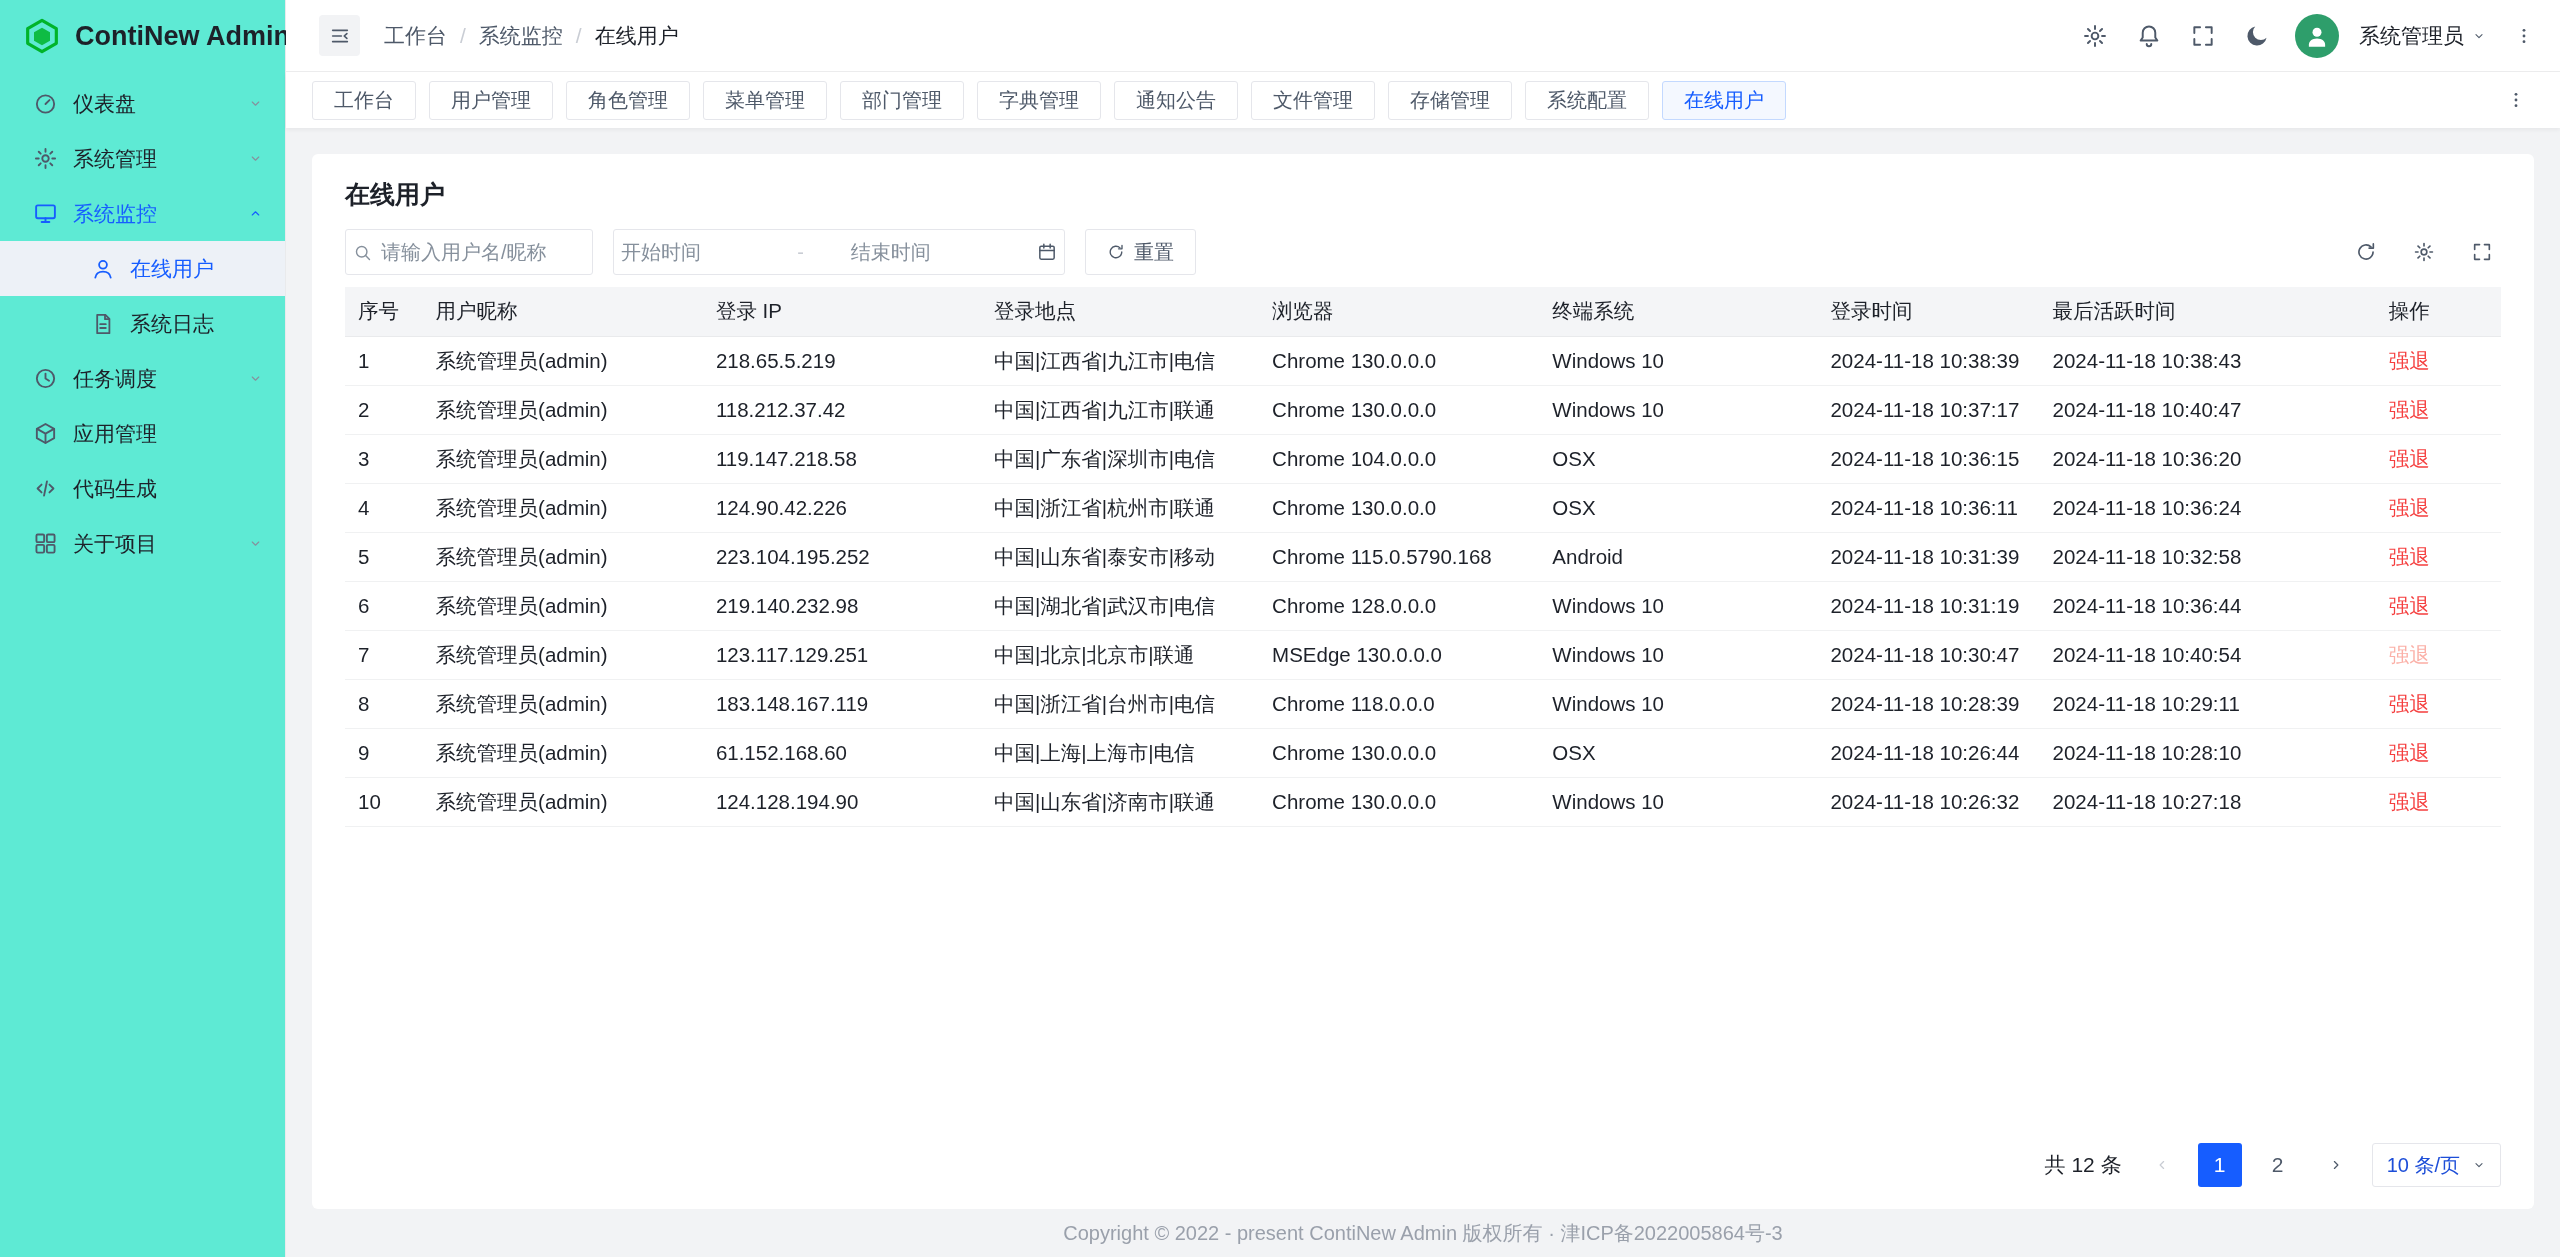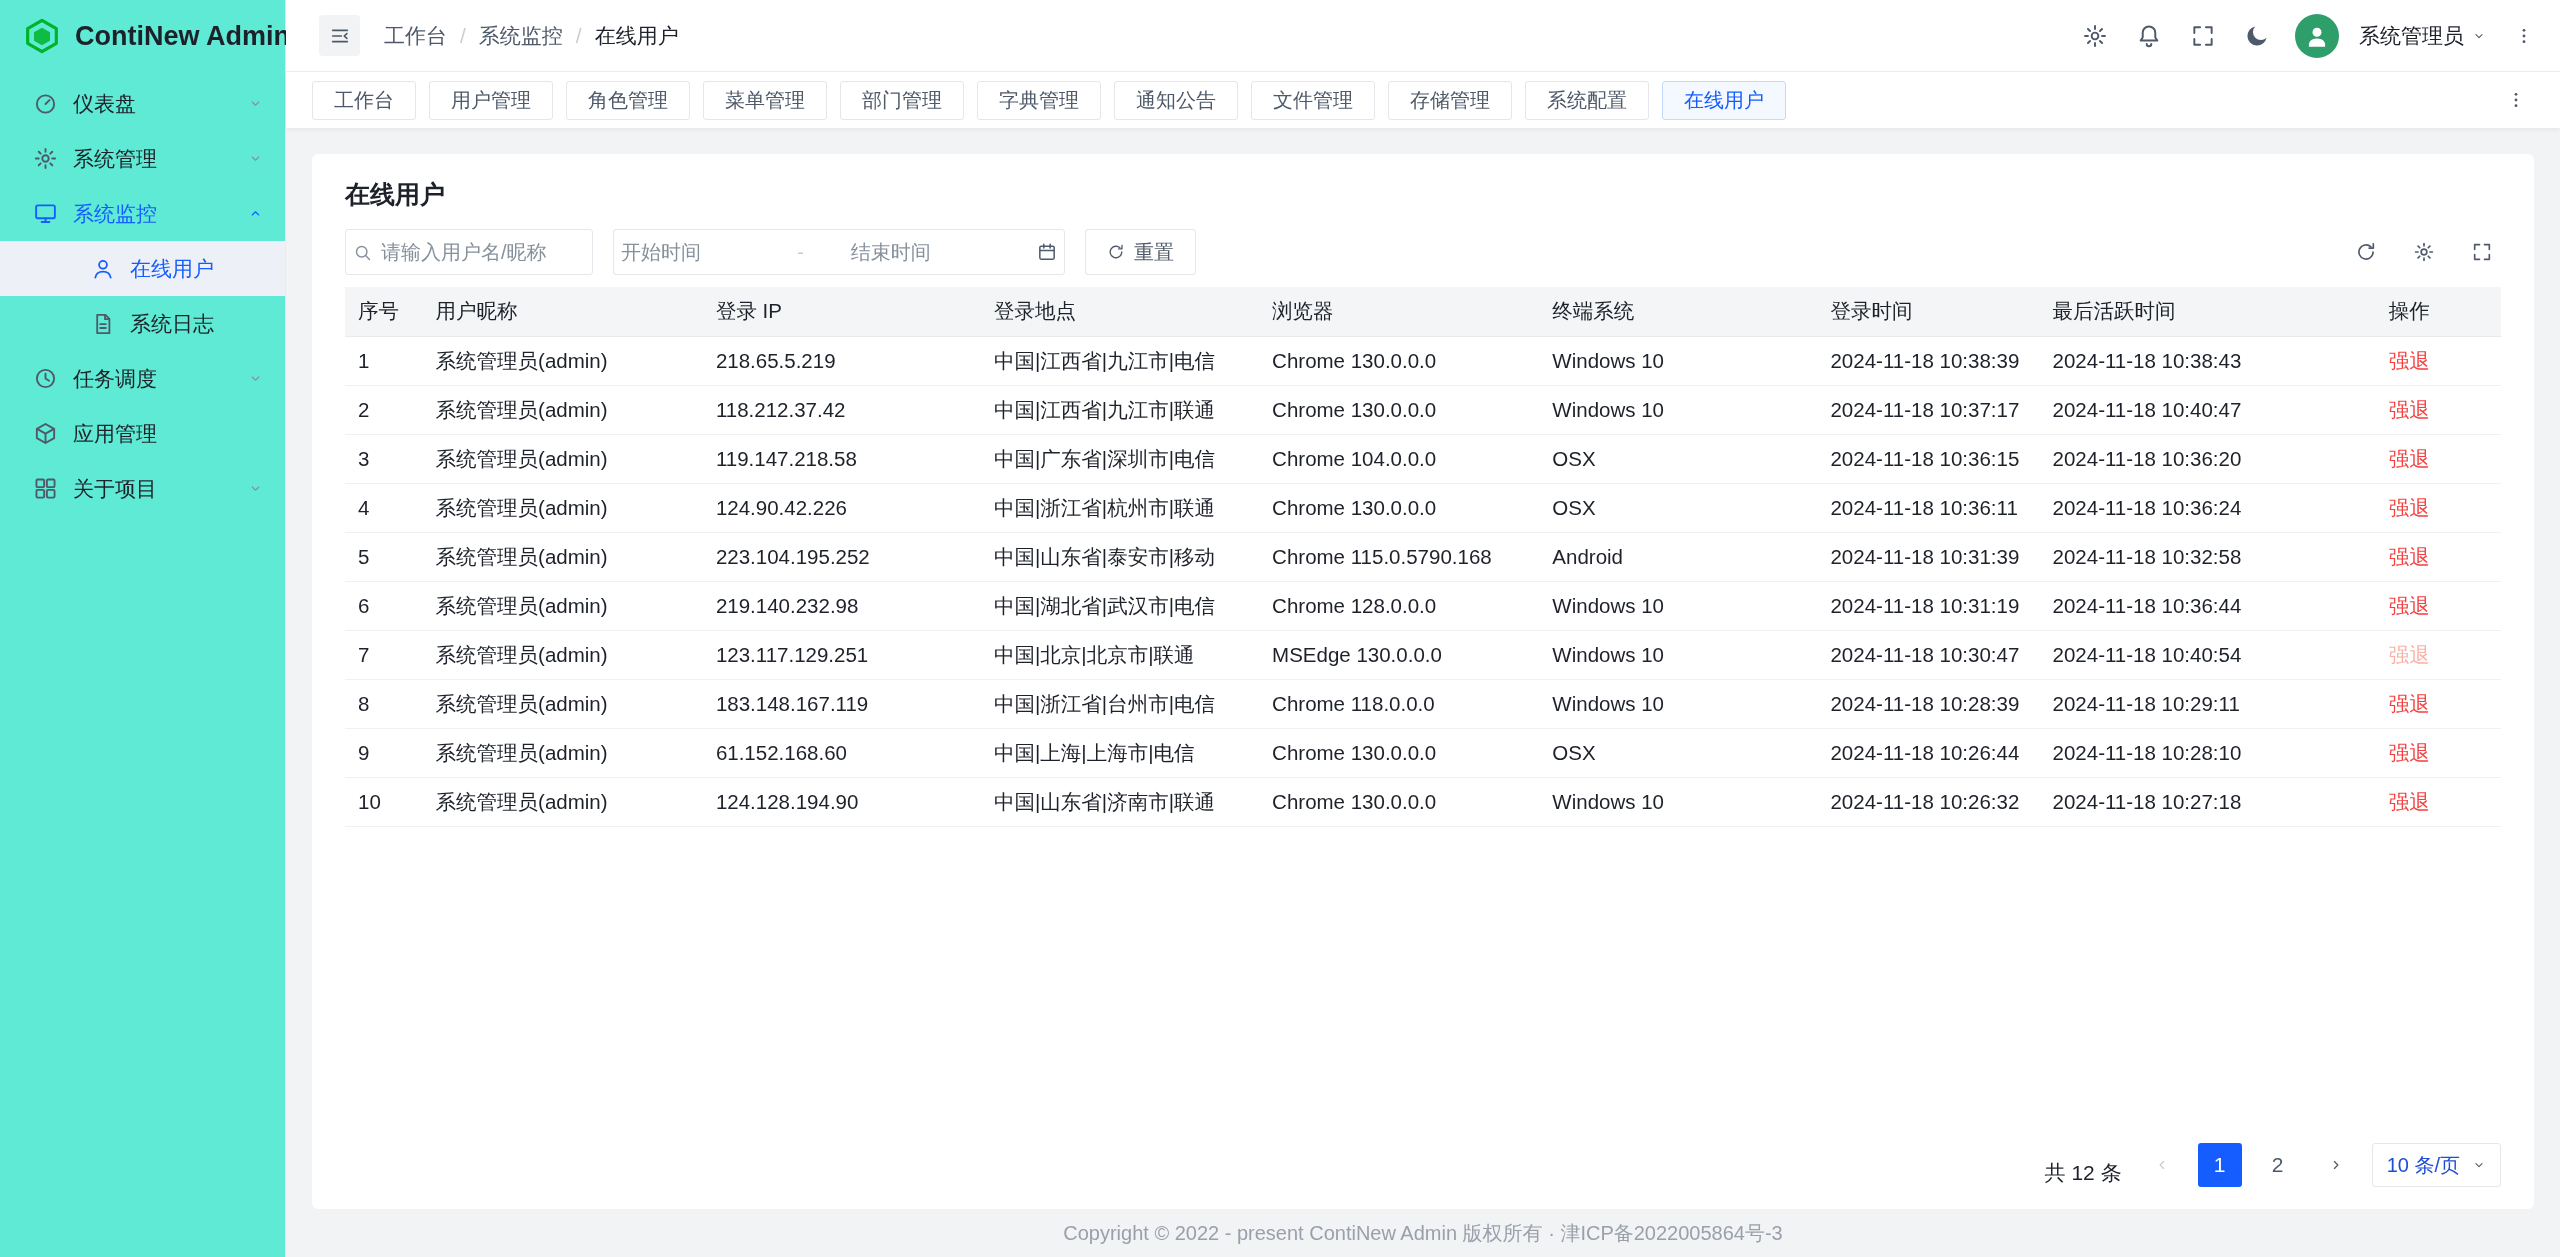--- a/index.html
+++ b/index.html
@@ -68,21 +68,21 @@
 
   
   .table-wrap{margin:0 33px}
   table{width:100%;border-collapse:collapse;table-layout:fixed}
   th{background:#f4f5f7;font-weight:500;text-align:left;height:49px;padding:0 13px;font-size:20.5px;color:#1d2129;border-bottom:1px solid #e9eaec;white-space:nowrap;overflow:hidden}
   td{height:49px;padding:0 13px;border-bottom:1px solid #f0f1f2;font-size:20.5px;color:#1d2129;white-space:nowrap;overflow:hidden}
   .link-danger{color:#f53f3f;cursor:pointer}
   .link-danger.disabled{color:#fbb0a7;cursor:default}
 
   .card-spacer{flex:1}
-  .pagination{display:flex;align-items:flex-end;justify-content:flex-end;gap:14px;margin:12px 33px 2px;color:#1d2129}
+  .pagination{display:flex;align-items:center;justify-content:flex-end;gap:14px;margin:12px 33px 2px;color:#1d2129}
   .page-total{font-size:21px;margin-right:4px;white-space:nowrap}
   .page-btn{min-width:44px;height:44px;border:none;background:transparent;border-radius:3px;display:flex;align-items:center;justify-content:center;color:#4e5969;font-size:21px;cursor:pointer;font-family:inherit}
   .page-btn .icon{font-size:16px}
   .page-btn.disabled{color:#c9cdd4;cursor:default}
   .page-btn.current{background:#165dff;color:#fff}
   .page-size{height:44px;display:flex;align-items:center;gap:12px;border:1px solid #e5e6eb;border-radius:3px;padding:0 14px;font-size:20px;color:#1d4ed8;cursor:pointer;white-space:nowrap}
   .page-size .icon{font-size:14px;color:#4e5969}
 
   .footer{height:48px;display:flex;align-items:center;justify-content:center;color:#9aa0ab;font-size:20px}
 </style>
@@ -177,20 +177,28 @@
           </span>
         </div>
         <div class="menu-item">
           <span class="icon" style="font-size: 25px;">
             <svg viewBox="0 0 24 24" aria-hidden="true">
               <path d="M12 2.9l8.3 4.6v9L12 21.1l-8.3-4.6v-9z"></path>
               <path d="M3.9 7.6L12 12.1l8.1-4.5M12 12.1v8.8"></path>
             </svg>
           </span>
           <span class="label">应用管理</span>
+        </div>
+        <div class="menu-item">
+          <span class="icon" style="font-size: 25px;">
+            <svg viewBox="0 0 24 24" aria-hidden="true">
+              <path d="M8.2 8.2L4.4 12l3.8 3.8M15.8 8.2l3.8 3.8-3.8 3.8M13.4 5.2l-2.8 13.6"></path>
+            </svg>
+          </span>
+          <span class="label">代码生成</span>
         </div>
         <div class="menu-item">
           <span class="icon" style="font-size: 25px;">
             <svg viewBox="0 0 24 24" aria-hidden="true">
               <rect x="3.3" y="3.3" width="7.4" height="7.4" rx="1.2"></rect>
               <rect x="13.3" y="3.3" width="7.4" height="7.4" rx="1.2"></rect>
               <rect x="3.3" y="13.3" width="7.4" height="7.4" rx="1.2"></rect>
               <rect x="13.3" y="13.3" width="7.4" height="7.4" rx="1.2"></rect>
             </svg>
           </span>

